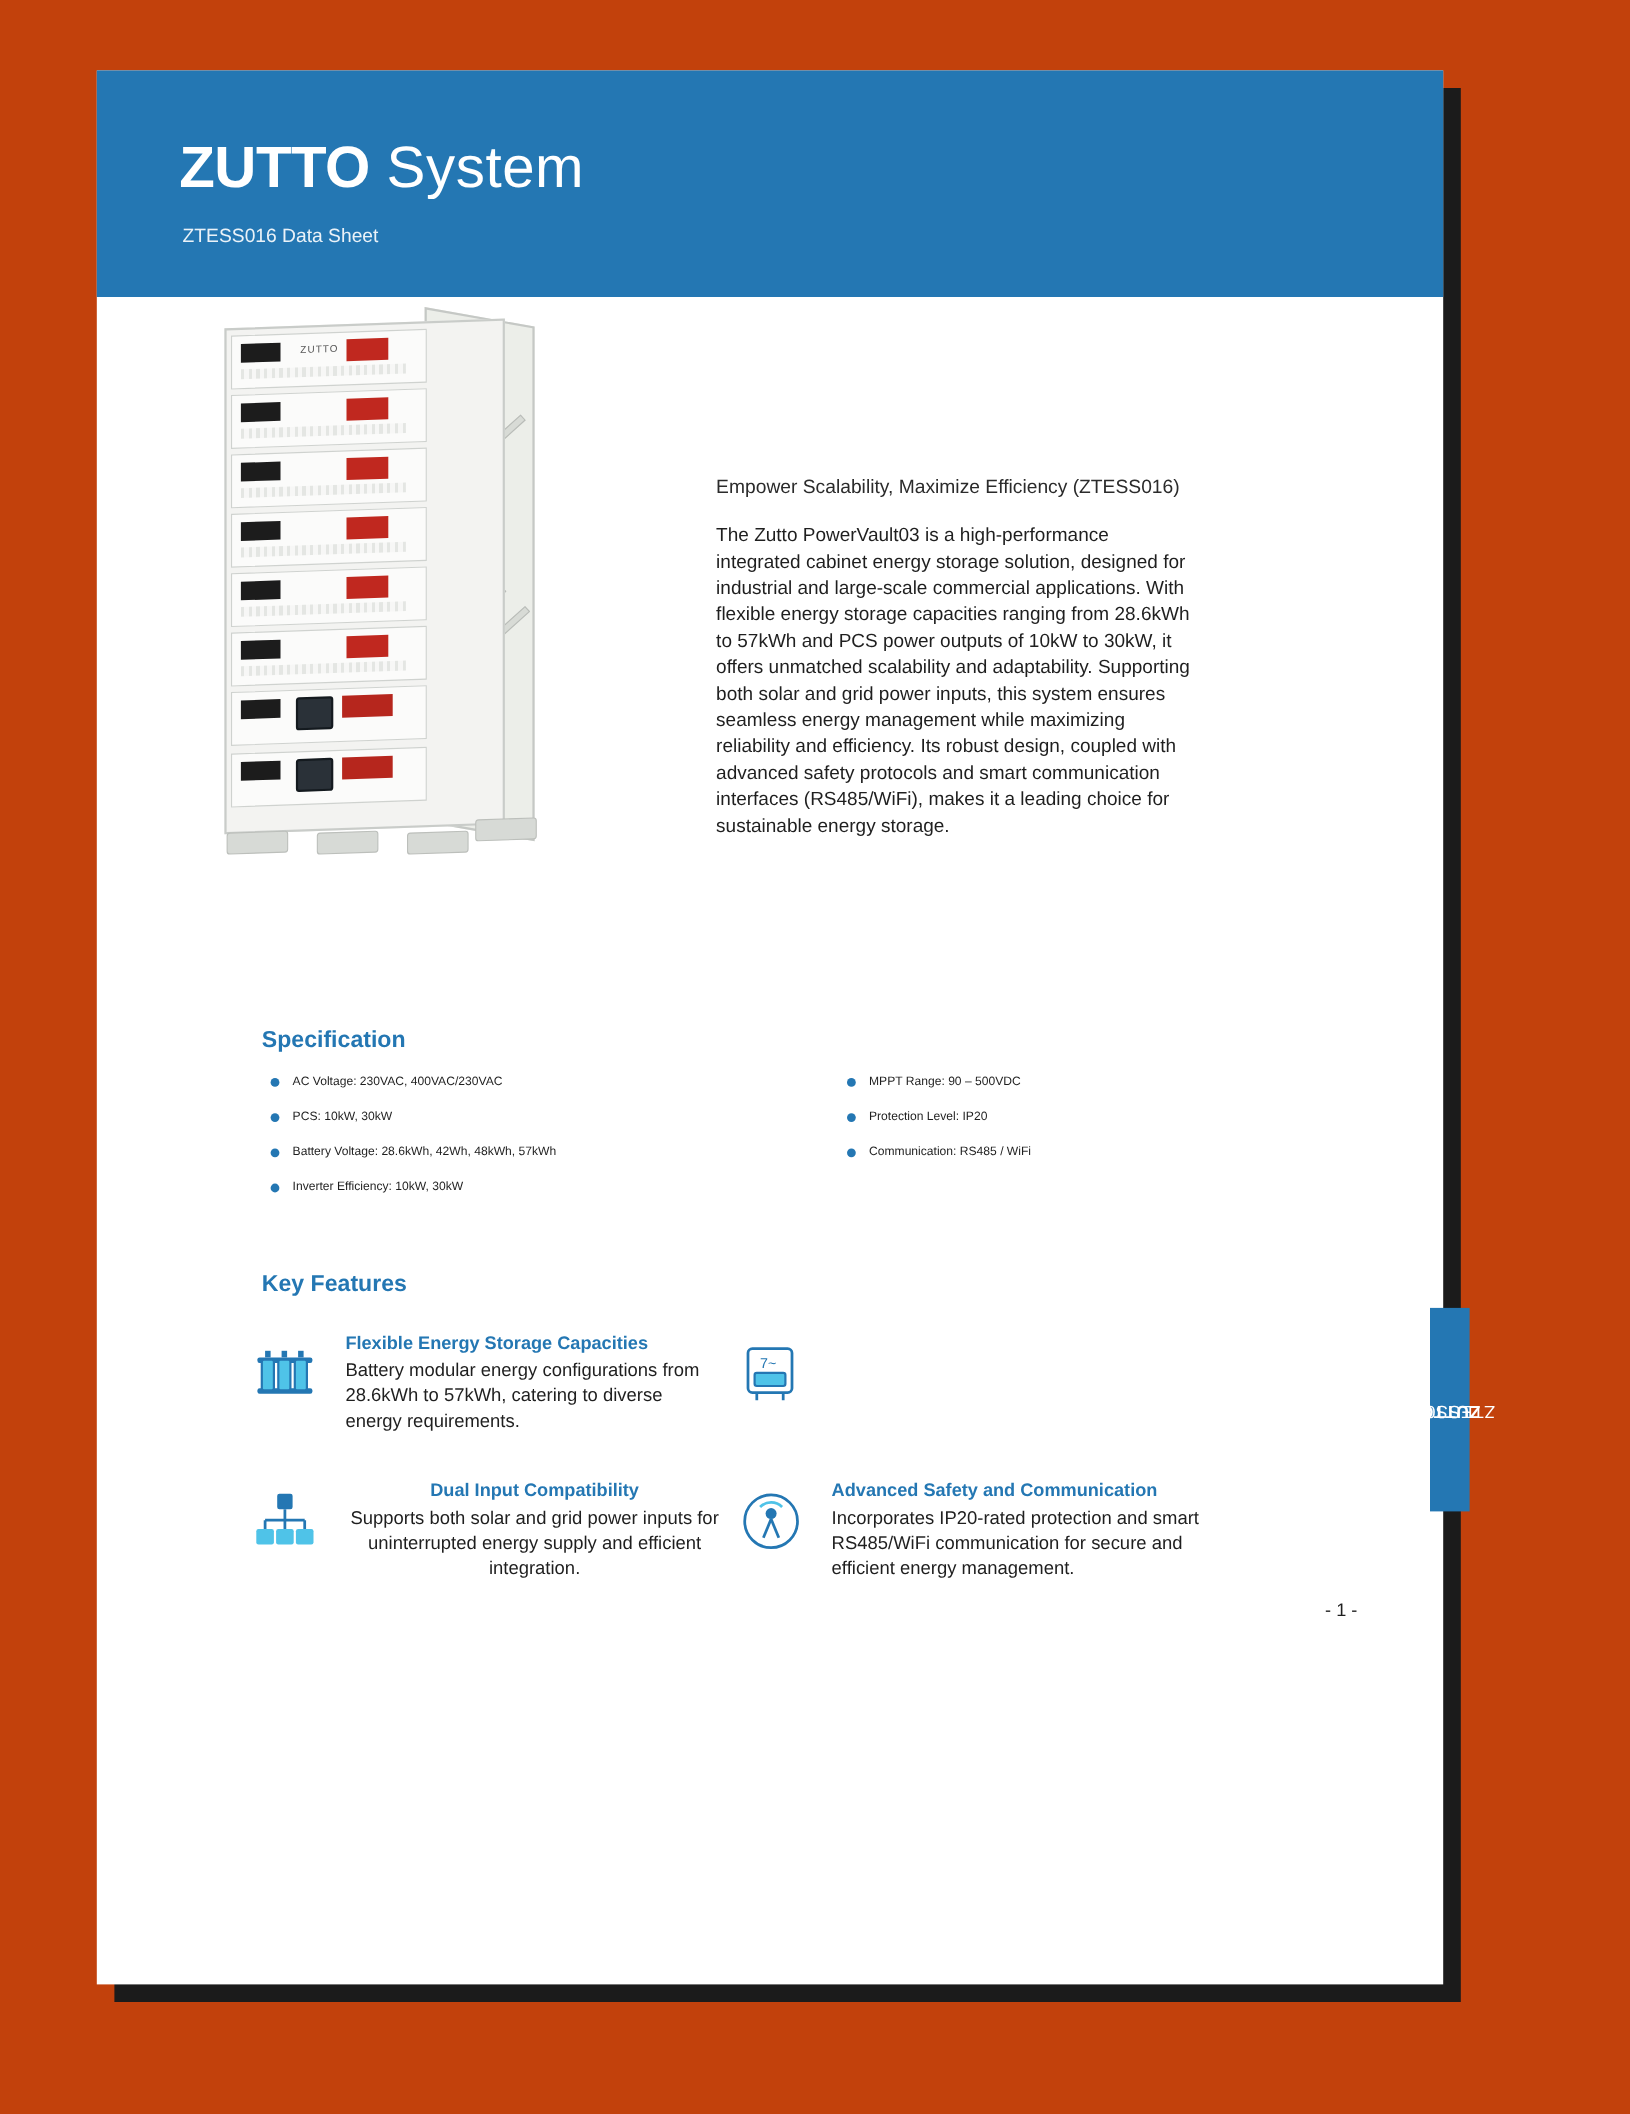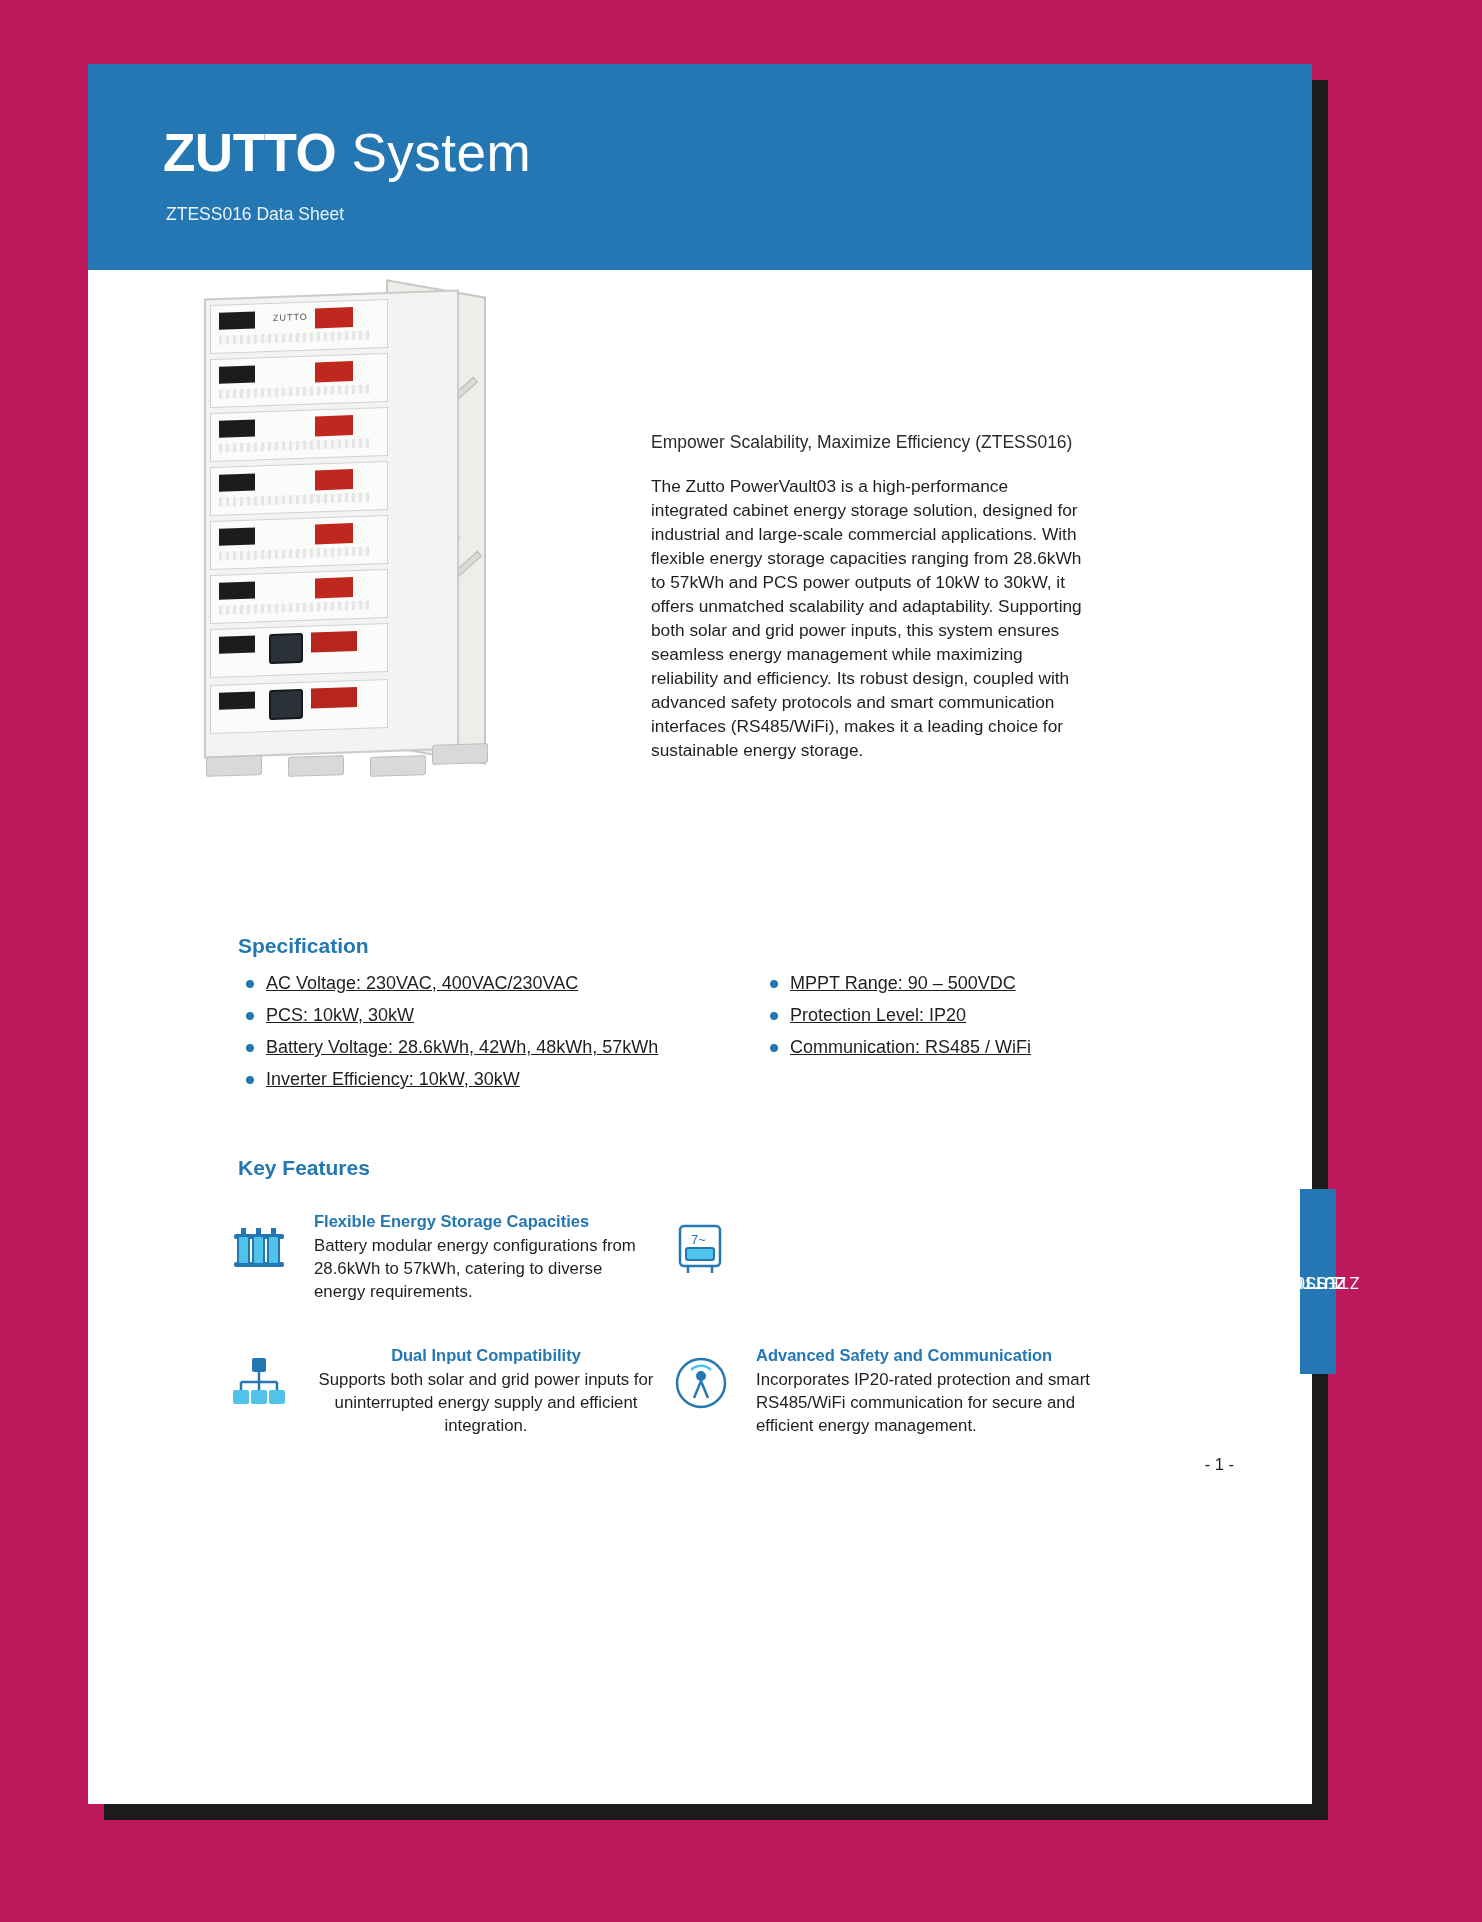--- a/index.html
+++ b/index.html
@@ -5,21 +5,21 @@
   * { box-sizing: border-box; }
   html, body {
     margin: 0; padding: 0;
     width: 1482px; height: 1922px;
     background: #ffffff;
     font-family: "Liberation Sans", sans-serif;
   }
   .page-wrap {
     position: relative;
     width: 1482px; height: 1922px;
-    background: #be185d;
+    background: #c2410c;
     overflow: hidden;
   }
   
   .sheet-shadow {
     position: absolute;
     left: 104px; top: 80px;
     width: 1224px; height: 1740px;
     background: #1b1b1b;
   }
   .sheet {
@@ -171,23 +171,22 @@
     position: absolute;
     font-size: 21px;
     font-weight: bold;
     color: #2477b3;
   }
   #spec-title { left: 150px; top: 870px; }
   #feat-title { left: 150px; top: 1092px; }
 
   .spec-col {
     position: absolute;
-    font-size: 18px;
+    font-size: 11px;
     color: #1f1f1f;
-    text-decoration: underline;
   }
   #spec-col-left { left: 156px; top: 908px; width: 420px; }
   #spec-col-right { left: 680px; top: 908px; width: 420px; }
   .spec-item {
     position: relative;
     padding-left: 22px;
     margin-bottom: 10px;
     line-height: 22px;
   }
   .spec-item::before {

